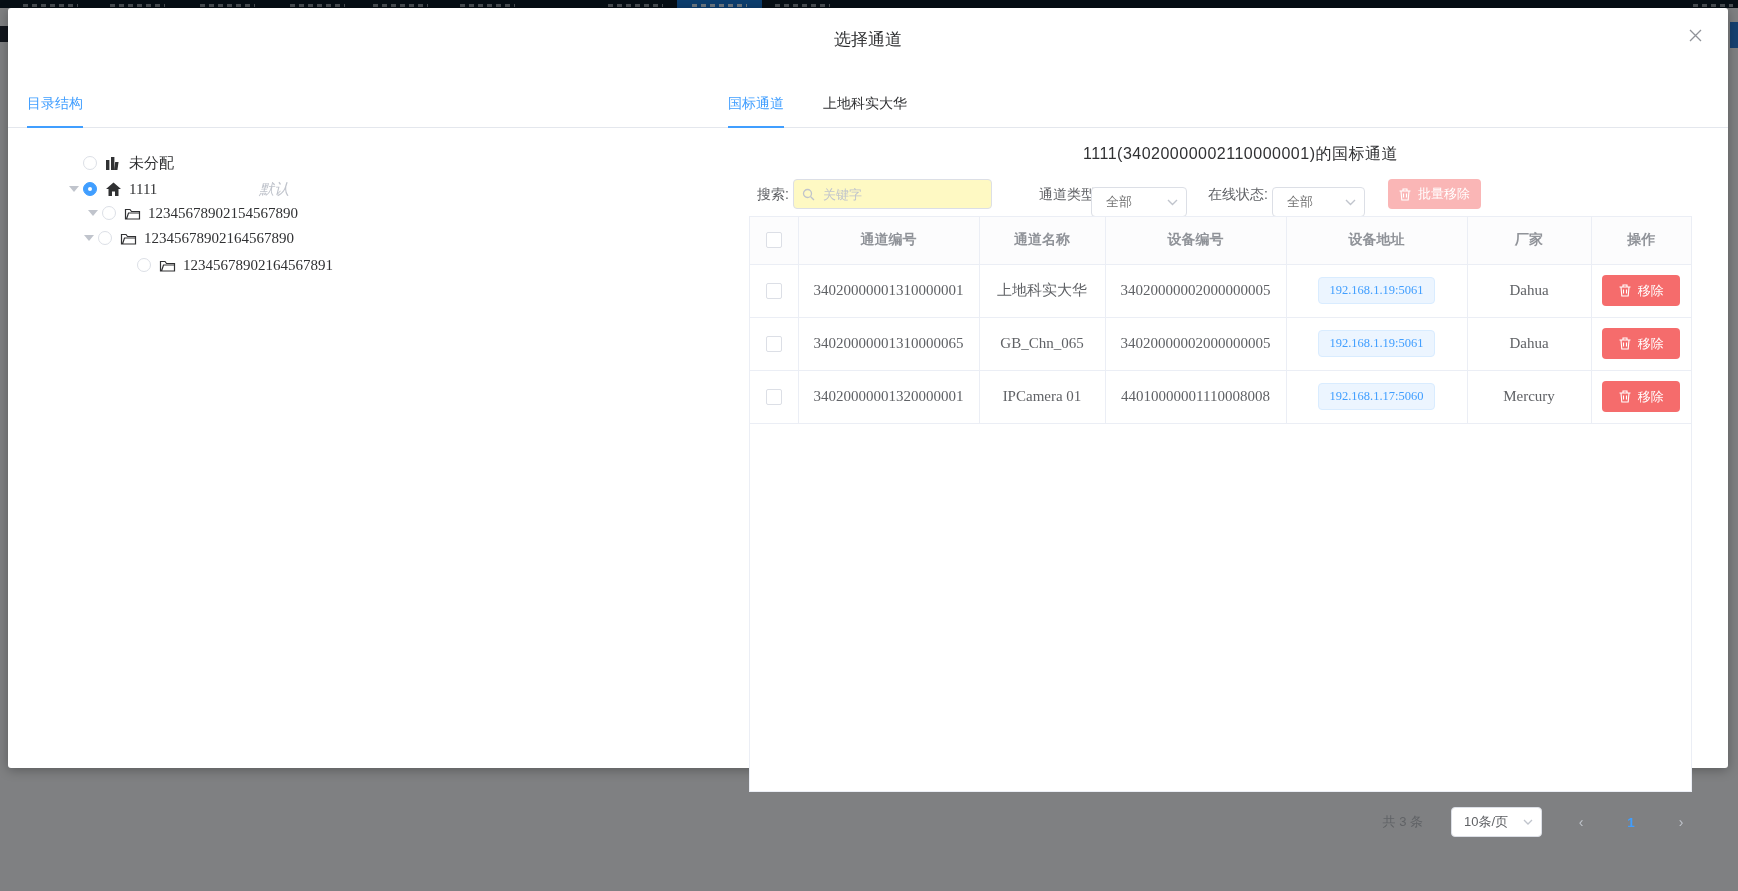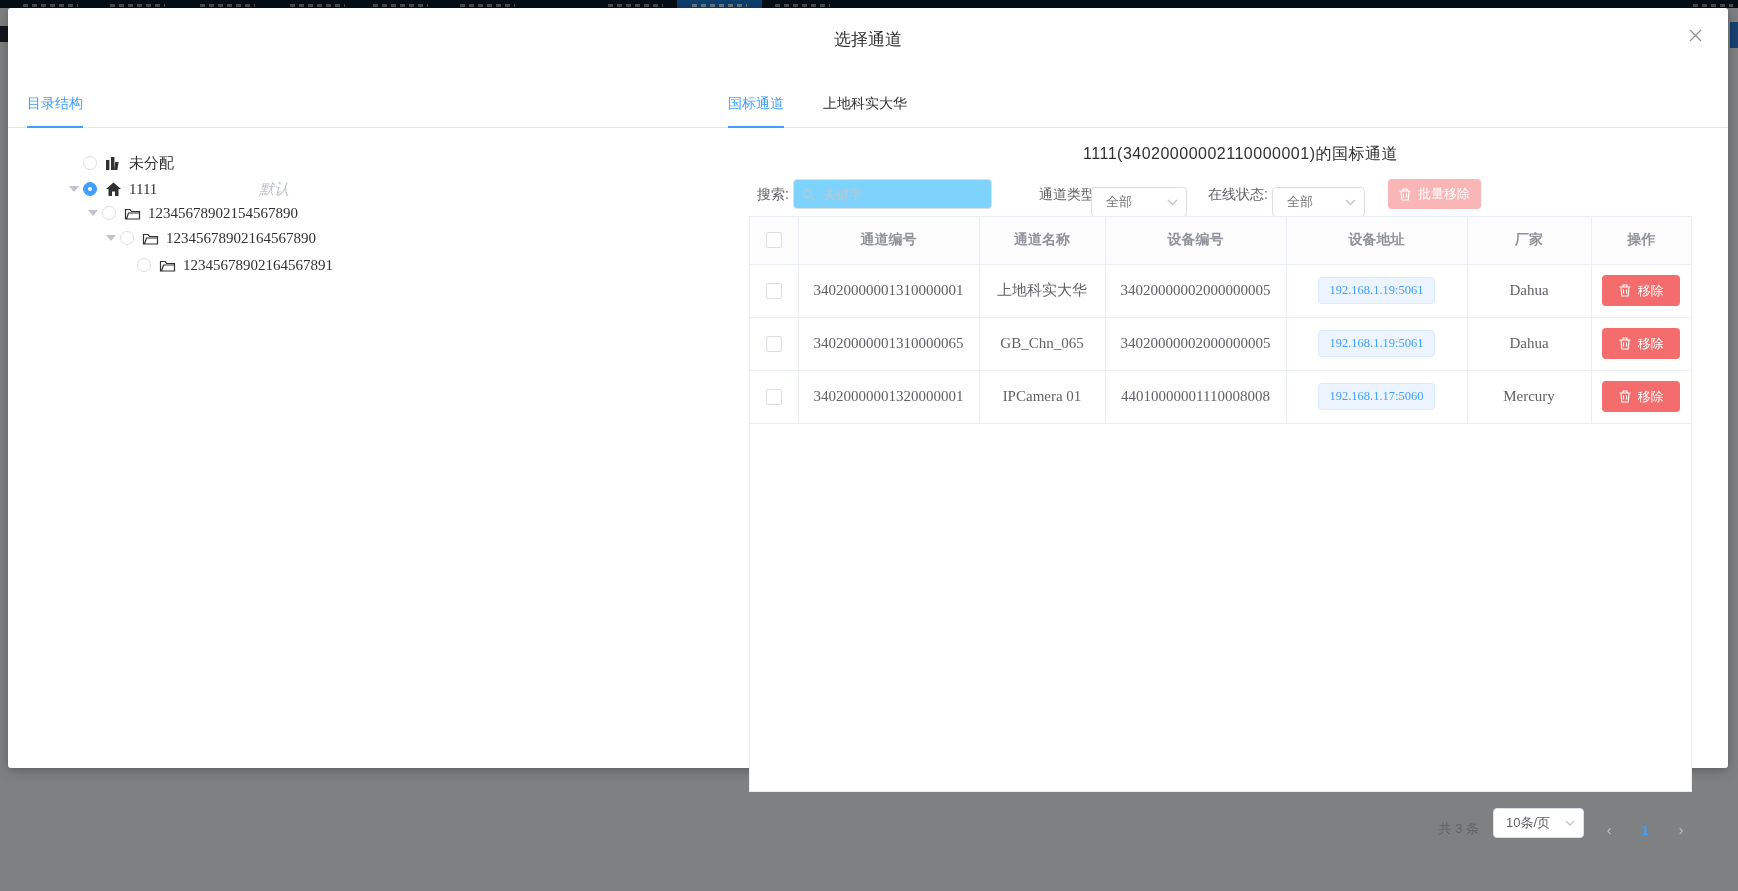--- a/index.html
+++ b/index.html
@@ -55,32 +55,32 @@
   .radio.checked{background:#409eff;border-color:#409eff;position:relative;}
   .radio.checked:after{content:"";position:absolute;left:4px;top:4px;width:4px;height:4px;
     border-radius:50%;background:#fff;}
   .tree-icon{width:17px;height:15px;margin-right:7px;flex:none;}
   .tree-label{font-family:"Liberation Serif","DejaVu Serif",serif;font-size:15px;cursor:pointer;}
   .tree-suffix{margin-left:102px;color:#c0c4cc;font-style:italic;
     font-family:"Liberation Serif","DejaVu Serif",serif;font-size:15px;}
   .tr1{top:10px;padding-left:57px;}
   .tr2{top:36px;padding-left:57px;}
   .tr3{top:60px;padding-left:76px;}
-  .tr4{top:85px;padding-left:94px;}
+  .tr4{top:85px;padding-left:72px;}
   .tr5{top:112px;padding-left:111px;}
   
   .panel-heading{position:absolute;left:761px;top:136px;width:943px;text-align:center;
     font-size:16px;color:#303133;letter-spacing:.5px;}
   .controls{position:absolute;left:741px;top:171px;width:943px;height:30px;}
   .ctl-label{position:absolute;top:0;height:30px;line-height:30px;font-size:14px;color:#606266;}
   .lbl-search{left:0;width:40px;text-align:right;}
   .lbl-type{left:286px;width:64px;text-align:right;}
   .lbl-status{left:455px;width:64px;text-align:right;}
   .search-box{position:absolute;left:44px;top:0;width:199px;height:30px;box-sizing:border-box;
-    border:1px solid #dcdfe6;border-radius:4px;background:#7dd3fc;display:flex;align-items:center;padding:0 8px;}
+    border:1px solid #dcdfe6;border-radius:4px;background:#fef9c3;display:flex;align-items:center;padding:0 8px;}
   .search-box svg{flex:none;margin-right:6px;}
   .search-input{border:none;outline:none;flex:1;font-size:13px;color:#606266;min-width:0;background:transparent;}
   .search-input::placeholder{color:#c0c4cc;}
   .selectbox{position:absolute;top:8px;height:30px;box-sizing:border-box;border:1px solid #dcdfe6;
     border-radius:4px;background:#fff;display:flex;align-items:center;cursor:pointer;
     padding:0 8px 0 14px;font-size:13px;color:#737373;justify-content:space-between;}
   .sel-type{left:342px;width:96px;}
   .sel-status{left:523px;width:93px;}
   .btn{display:flex;align-items:center;justify-content:center;gap:7px;border:none;
     border-radius:4px;color:#fff;font-size:13px;cursor:pointer;font-family:inherit;}
@@ -95,21 +95,21 @@
   th:last-child,td:last-child{border-right:none;}
   th{height:47px;font-size:14px;color:#909399;font-weight:bold;background:#fcfcfd;}
   td{height:53px;font-size:15px;color:#606266;font-family:"Liberation Serif","DejaVu Serif",serif;}
   .checkbox{width:14px;height:14px;border:1px solid #dcdfe6;border-radius:2px;background:#fff;
     margin:0 auto;cursor:pointer;}
   .tag{display:inline-block;padding:5px 10px;background:#ecf5ff;border:1px solid #d9ecff;
     border-radius:4px;color:#409eff;font-size:12.5px;
     font-family:"Liberation Serif","DejaVu Serif",serif;}
   
   .pagination{position:absolute;left:741px;top:798px;width:943px;height:32px;
-    display:flex;align-items:flex-end;justify-content:flex-end;gap:14px;}
+    display:flex;align-items:center;justify-content:flex-end;gap:28px;}
   .pg-total{font-size:13px;color:#606266;}
   .pg-size{width:91px;height:30px;box-sizing:border-box;border:1px solid #dcdfe6;border-radius:4px;
     display:flex;align-items:center;justify-content:space-between;padding:0 8px 0 12px;
     font-size:13px;color:#606266;cursor:pointer;background:#fff;}
   .pg-arrow{font-size:14px;color:#c0c4cc;width:22px;text-align:center;cursor:pointer;user-select:none;}
   .pg-num{font-size:13.5px;color:#409eff;width:22px;text-align:center;cursor:pointer;font-weight:bold;}
 </style>
 </head>
 <body>
 

